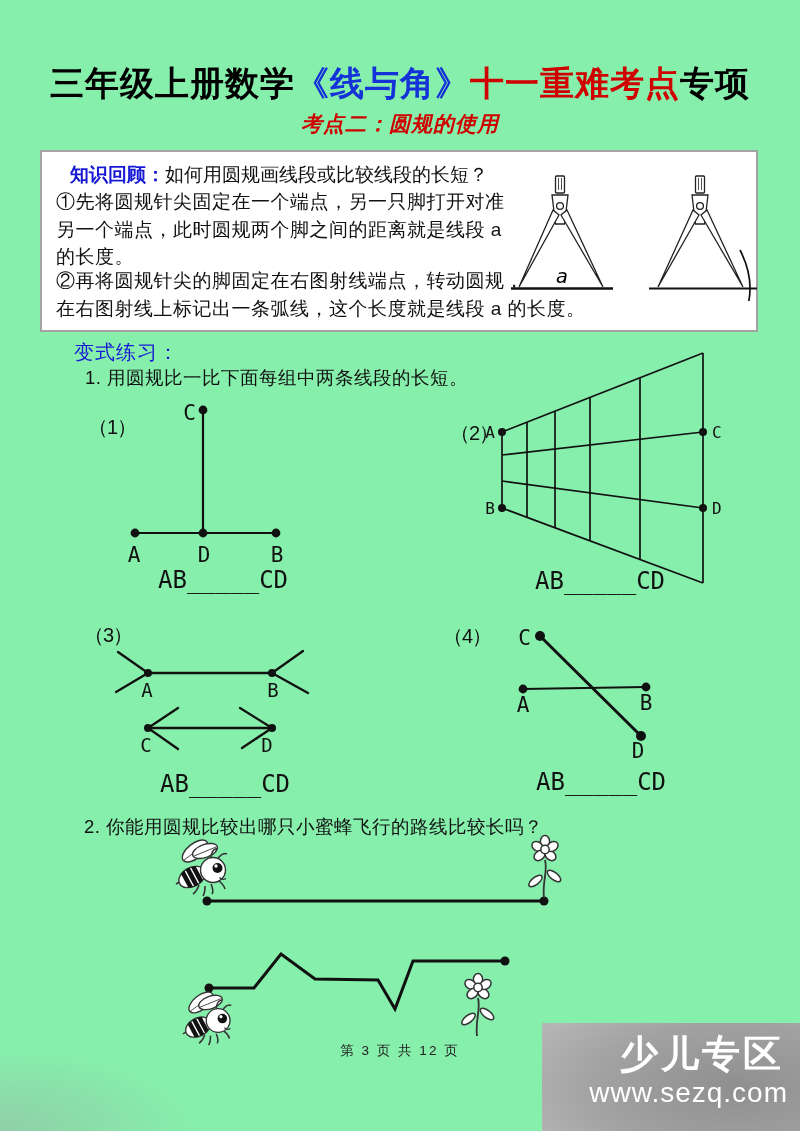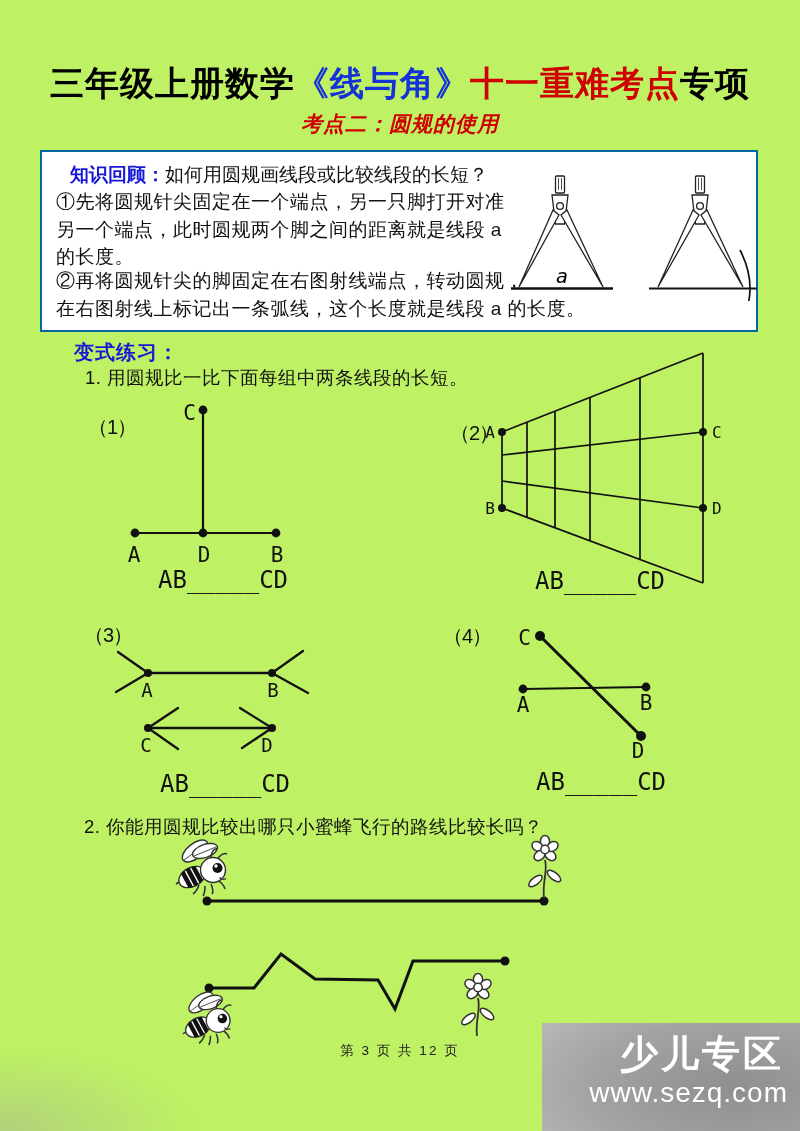--- a/index.html
+++ b/index.html
@@ -1,32 +1,32 @@
 <!DOCTYPE html>
 <html><head>
 <meta charset="utf-8">
 <style>
   html,body{margin:0;padding:0;background:#e8e8e8;}
-  .page{position:relative;width:800px;height:1131px;background:#bef264;margin:0 auto;
+  .page{position:relative;width:800px;height:1131px;background:#86efac;margin:0 auto;
         overflow:hidden;font-family:"Liberation Sans", sans-serif;color:#111;}
   .abs{position:absolute;}
   
   .title-row{left:0;top:62px;width:800px;text-align:center;font-family:"Liberation Serif",serif;
              font-weight:700;font-size:34px;line-height:44px;letter-spacing:1px;}
   .t-black{color:#000;} .t-blue{color:#1531d8;} .t-red{color:#d00000;}
   .subtitle{left:0;top:110px;width:800px;text-align:center;font-weight:700;
             font-size:21px;color:#d00000;letter-spacing:1px;font-style:italic;}
   
-  .kbox{left:40px;top:150px;width:714px;height:178px;border:2px solid #0369a1;background:#fff;}
+  .kbox{left:40px;top:150px;width:714px;height:178px;border:2px solid #a3a3a3;background:#fff;}
   .kb-line1{position:absolute;left:28px;top:10px;font-size:19px;}
   .kb-label{color:#1717d6;font-weight:700;}
   .kb-step{position:absolute;left:14px;font-size:19px;line-height:27.5px;letter-spacing:0.5px;white-space:nowrap;}
   .kb-step1{top:36px;} .kb-step2{top:115px;}
   
-  .practice-heading{left:74px;top:339px;font-size:20px;font-weight:700;color:#1717d6;letter-spacing:1px;}
+  .practice-heading{left:74px;top:339px;font-size:20px;font-weight:400;color:#1717d6;letter-spacing:1px;}
   .q-text{font-size:18.5px;letter-spacing:0.5px;}
   .fig-num{font-size:20px;letter-spacing:-1px;}
   .answer{font-family:"DejaVu Sans Mono",monospace;font-size:24px;color:#111;}
   .footer{left:0;top:1042px;width:800px;text-align:center;font-size:13.5px;color:#222;letter-spacing:2px;}
   
   .wm{right:0;bottom:0;width:258px;height:108px;
       background:radial-gradient(130% 145% at 75% 60%, #8f8f8f 0%, #a2a2a2 42%, #b5b5b5 68%, rgba(235,235,235,0) 100%);
       text-align:right;}
   .wm-name{margin:10px 16px 0 15px;font-size:38px;font-weight:800;color:#fff;letter-spacing:3px;line-height:42px;}
   .wm-url{margin:2px 12px 0 0;font-size:28px;font-weight:400;color:#fff;letter-spacing:1px;}

